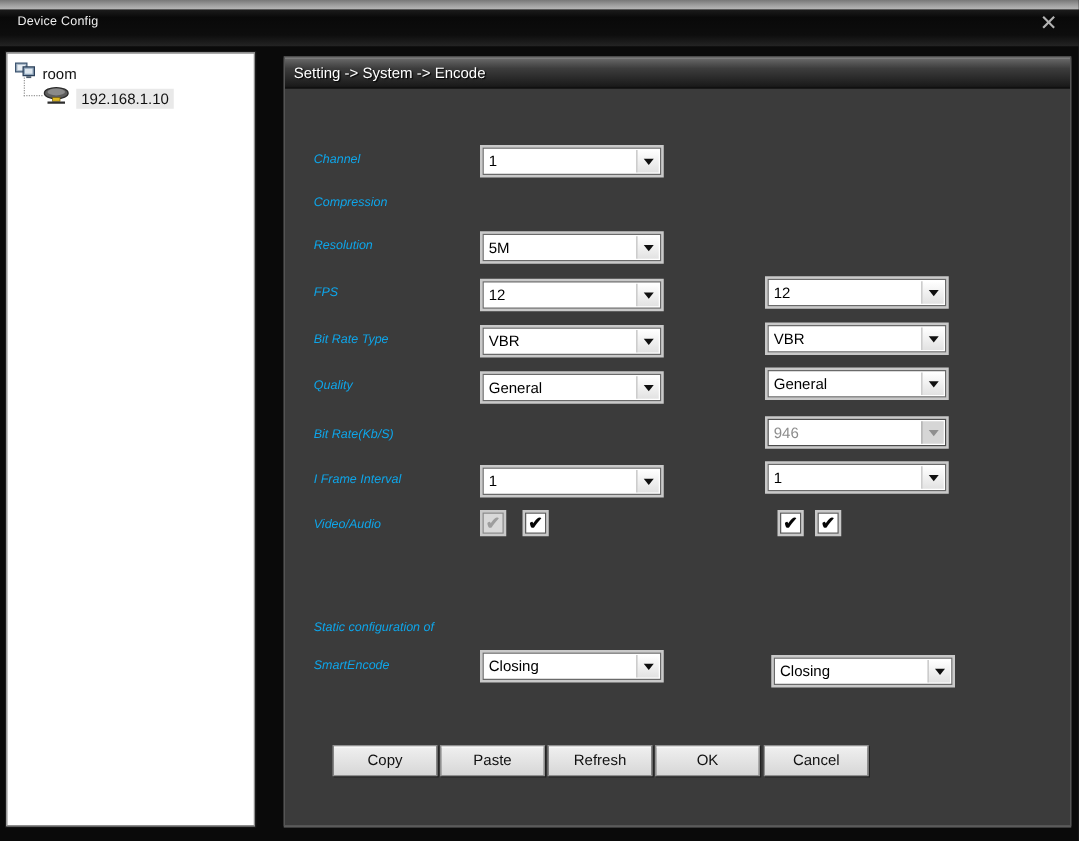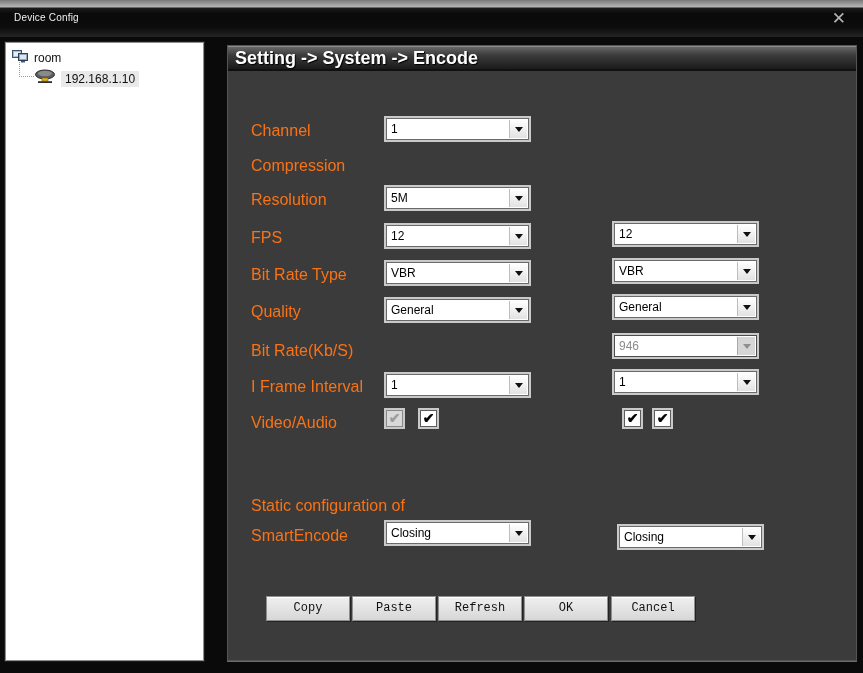--- a/index.html
+++ b/index.html
@@ -50,28 +50,28 @@
     position:absolute; left:227px; top:45px; width:630px; height:616px;
     background:#3b3b3b;
     border:1px solid #555555;
     box-shadow:0 1px 0 #6b6b6b;
   }
   .page-header {
     position:absolute; left:0; top:0; width:100%; height:25px;
     background:linear-gradient(to bottom, #676767 0%, #3d3d3d 35%, #1a1a1a 100%);
     border-top:1px solid #8d8d8d;
     border-bottom:2px solid #101010;
-    color:#ffffff; font-size:18px; font-weight:bold;
+    color:#ffffff; font-size:12px; font-weight:normal;
     line-height:23px; padding-left:7px;
     text-shadow:1px 1px 1px #000;
   }
 
   .flabel {
     position:absolute; left:23px; width:138px;
-    color:#f97316; font-size:16px; white-space:nowrap;
+    color:#0ea5e9; font-size:10px; white-space:nowrap;font-style:italic;
   }
 
   
   .combo {
     position:absolute; width:143px; height:22px;
     background:#ffffff;
     border:1px solid #6a6a6a;
     box-shadow:0 0 0 2px #c9c9c9;
     font-size:12px; color:#000;
     cursor:default;
@@ -112,21 +112,21 @@
   }
   .cb.disabled { background:#d9d9d9; border-color:#8a8a8a; }
   .cb.disabled .check-glyph { color:#9e9e9e; }
 
   
   .pbtn {
     position:absolute; top:550px; width:84px; height:25px;
     background:linear-gradient(to bottom,#f0f0f0,#d7d7d7);
     border:1px solid #8f8f8f;
     box-shadow:1px 1px 0 #222222, inset 0 1px 0 #ffffff;
-    color:#111; font-size:12px; font-family:Liberation Mono, monospace;
+    color:#111; font-size:12px; font-family:Liberation Sans, sans-serif;
     text-align:center; line-height:23px;
     cursor:default;
   }
 </style>
 </head>
 <body>
 
 <div class="titlebar">
   <span class="title">Device Config</span>
   <span class="close-btn">✕</span>

